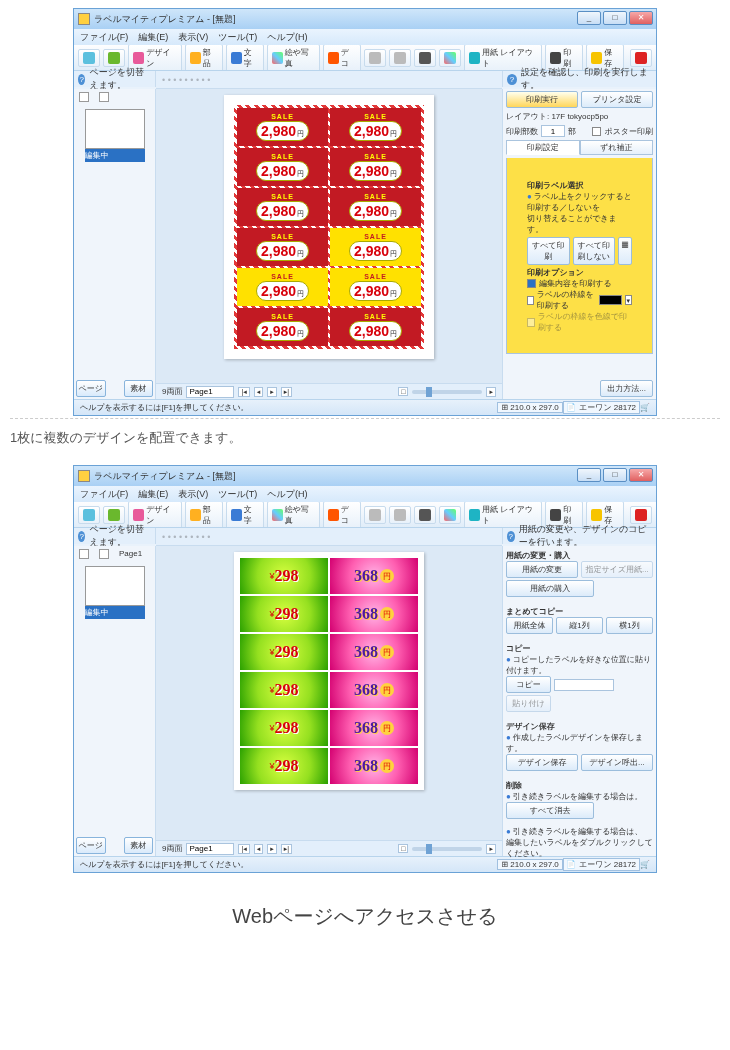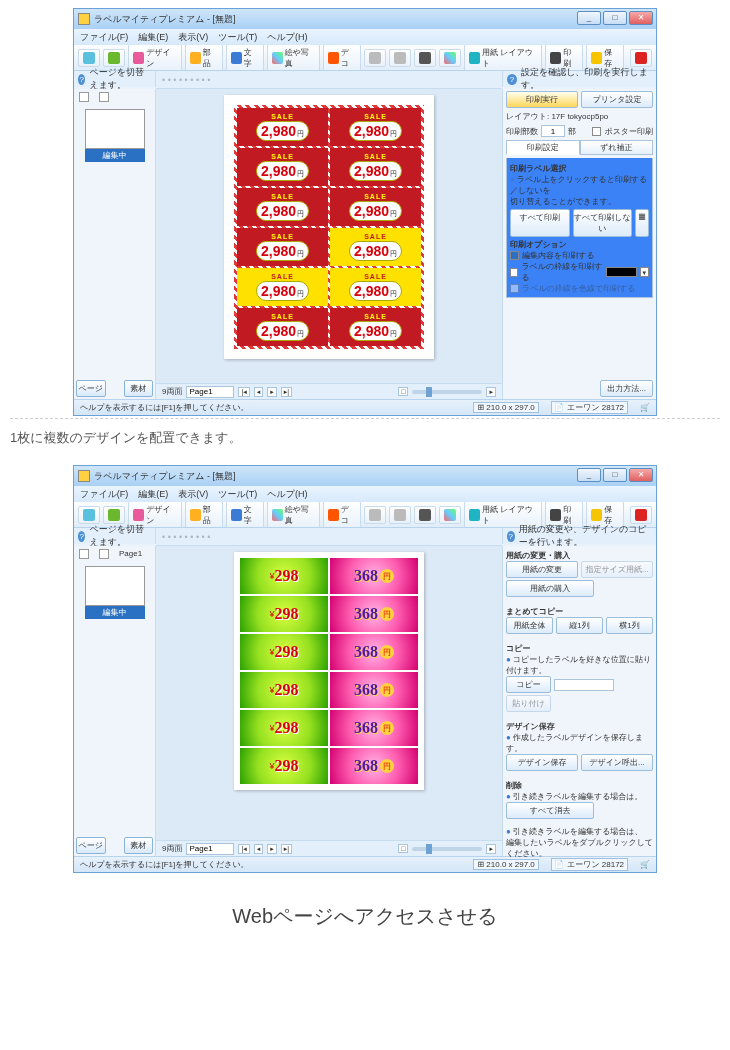--- a/index.html
+++ b/index.html
@@ -19,21 +19,21 @@
   .ic-rain{background:linear-gradient(45deg,#f66,#6cf,#6f6)}.ic-orange{background:#f50}.ic-teal{background:#1eb4c4}
   .ic-red{background:#d22}.ic-ylw{background:#f7c400}.ic-sky{background:#5bc0de}
   .toolbar .spacer{flex:1}
   .fmtbar{height:18px;background:#e3effb;border-bottom:1px solid #c8dcef;display:flex;align-items:center;padding:0 6px;gap:6px}
   .help-left,.help-right{height:16px;background:#e3effb;display:flex;align-items:center;font-size:9px;gap:4px;padding:0 4px}
   .qmark{width:11px;height:11px;border-radius:50%;background:#4d90d5;color:#fff;font-size:8px;text-align:center;line-height:11px}
   .workarea{display:flex;height:310px}
   .leftpanel{width:82px;background:#f0f5fb;border-right:1px solid #c8dcef;display:flex;flex-direction:column}
   .leftpanel .pane-head{display:flex;gap:10px;padding:3px 5px;font-size:8px}
   .thumb{margin:4px auto 0;width:60px;height:40px;border:1px solid #999;background:#fff}
-  .thumb-cap{background:#2a71c4;color:#fff;font-size:8px;text-align:center;width:60px;margin:0 auto;padding:1px 0}
+  .thumb-cap{background:#2a71c4;color:#fff;font-size:8px;width:60px;margin:0 auto;padding:1px 0}
   .left-tabs{margin-top:auto;display:flex;gap:18px;padding:2px}
   .left-tabs .lt{flex:1;border:1px solid #88b4dc;background:linear-gradient(#fff,#d9eafb);font-size:8px;text-align:center;padding:2px 0;border-radius:2px}
   .canvasarea{flex:1;background:#dce9f6;display:flex;flex-direction:column}
   .canvas-body{flex:1;display:flex;align-items:flex-start;justify-content:center;padding:6px;overflow:hidden}
   .sheet{background:#fff;box-shadow:1px 1px 3px rgba(0,0,0,.25);padding:6px}
   .sheet1{width:210px}
   .labelgrid1{border:4px solid #fff;background:repeating-linear-gradient(45deg,#e23838 0 3px,#fff 3px 6px);padding:3px;display:grid;grid-template-columns:repeat(2,1fr);gap:2px}
   .lbl-sale{position:relative;padding:2px 1px;height:38px;display:flex;flex-direction:column;align-items:center;justify-content:center}
   .lbl-sale .top{font-size:7px;font-weight:bold;letter-spacing:1px}
   .lbl-sale .pricewrap{background:#fff;border-radius:10px;padding:1px 4px;border:1px solid #aa0;margin-top:1px}
@@ -48,27 +48,27 @@
   .slider .knob{position:absolute;width:6px;height:10px;background:#6fa2d4;top:-3px;left:20%}
   .rightpanel{width:154px;background:#f0f5fb;border-left:1px solid #c8dcef;padding:2px 3px;font-size:8px;display:flex;flex-direction:column;gap:3px}
   .rp-btnrow{display:flex;gap:3px}
   .rp-btn{flex:1;border:1px solid #9bbddc;background:linear-gradient(#fff,#dcebfa);padding:2px 0;text-align:center;border-radius:2px;font-size:8px}
   .rp-line{display:flex;align-items:center;gap:3px}
   .rp-num{width:24px;height:12px;border:1px solid #aac4de;text-align:center;font-size:8px;background:#fff}
   .rp-chk{width:9px;height:9px;border:1px solid #888;background:#fff}
   .rp-tabrow{display:flex}
   .rp-tab{flex:1;border:1px solid #aac4de;padding:1px 0;text-align:center;font-size:8px;background:linear-gradient(#fff,#e6f0fa)}
   .rp-tab.active{background:#fff;border-bottom-color:#fff}
-  .rp-box{border:1px solid #aac4de;border-top:none;background:#3b82f6;padding:3px;font-size:8px}
+  .rp-box{border:1px solid #aac4de;border-top:none;background:#fde047;padding:20px;font-size:8px}
   .rp-sect{font-weight:bold;margin-top:2px}
   .rp-bullet::before{content:"\25CF";color:#3a7bd5;margin-right:2px}
   .swatch{width:34px;height:10px;background:#000;display:inline-block;border:1px solid #888;vertical-align:middle}
   .sel{width:10px;height:10px;border:1px solid #888;display:inline-block;background:#fff;vertical-align:middle;font-size:7px;text-align:center;line-height:9px}
   .statusbar{height:16px;background:linear-gradient(#e7f1fb,#d4e6f8);border-top:1px solid #b8d4ec;display:flex;align-items:center;padding:0 6px;font-size:8px;justify-content:space-between}
-  .sb-right{display:flex;gap:12px;align-items:center}
+  .sb-right{display:flex;gap:0;align-items:center}
   .sb-chip{border:1px solid #a0c0e0;background:#f0f7fe;padding:0 3px;font-size:8px}
   
   .sect-head{display:flex;align-items:center;gap:4px;color:#666;font-size:13px;padding:18px 10px 8px}
   .sect-head .dot{width:8px;height:8px;border-radius:50%;background:#999}
   .dashline{border-top:1px dashed #ccc;margin:2px 10px}
   .sect-body{font-size:13px;color:#555;padding:8px 10px 18px}
   
   .sheet2{width:190px}
   .labelgrid2{display:grid;grid-template-columns:repeat(2,1fr);gap:2px}
   .lbl298{height:36px;display:flex;align-items:center;justify-content:center;position:relative;overflow:hidden}

